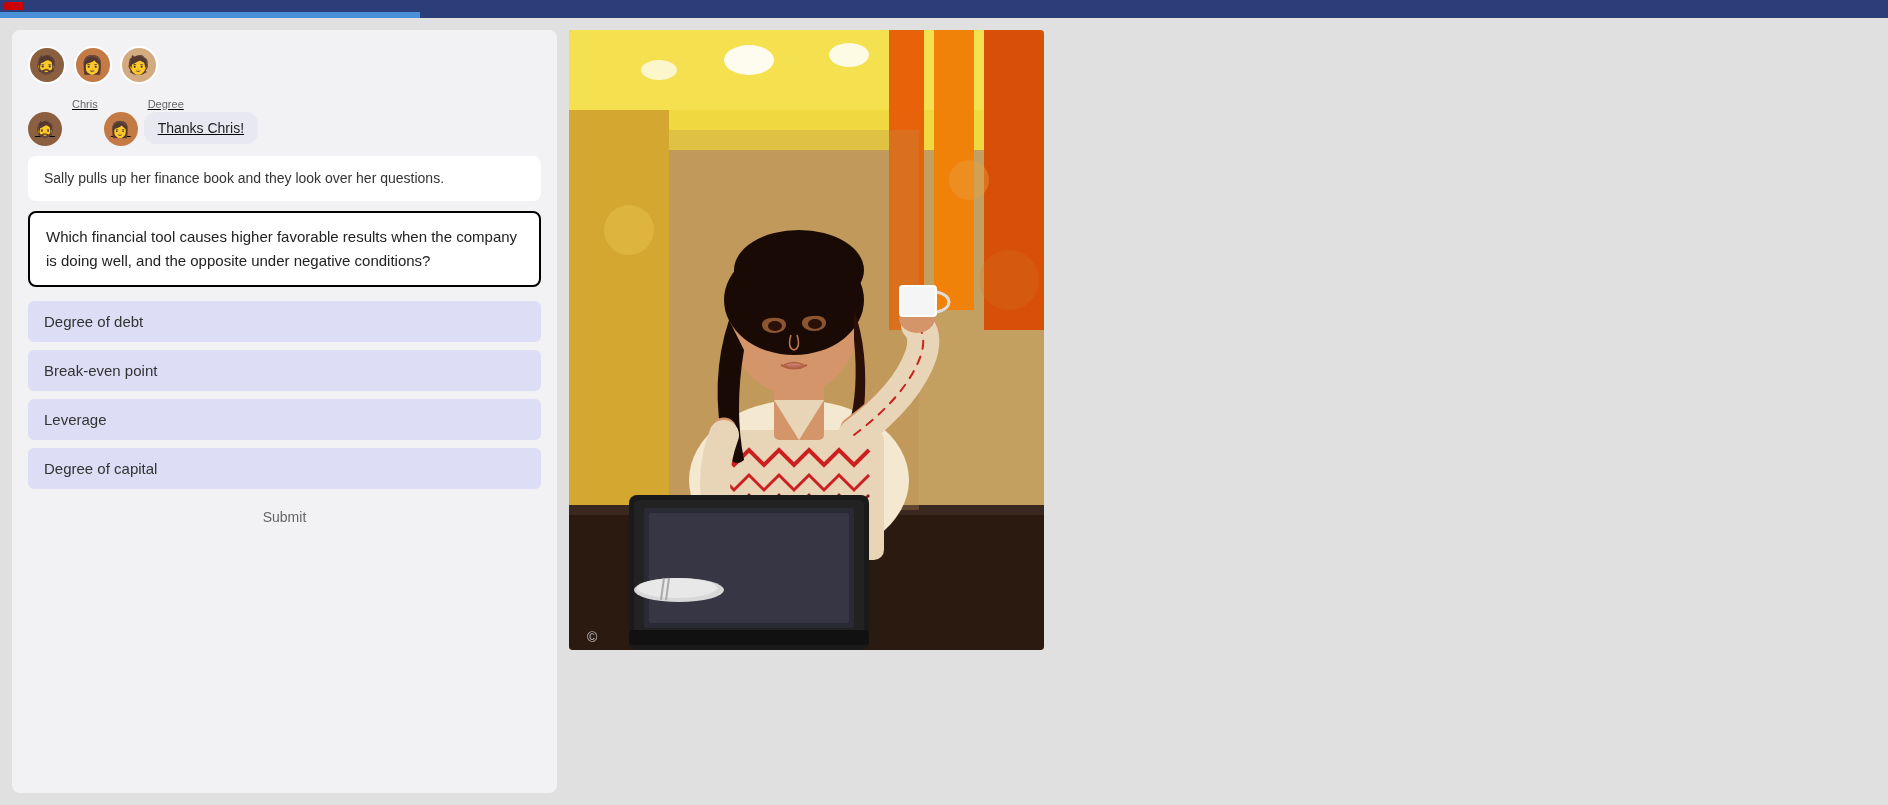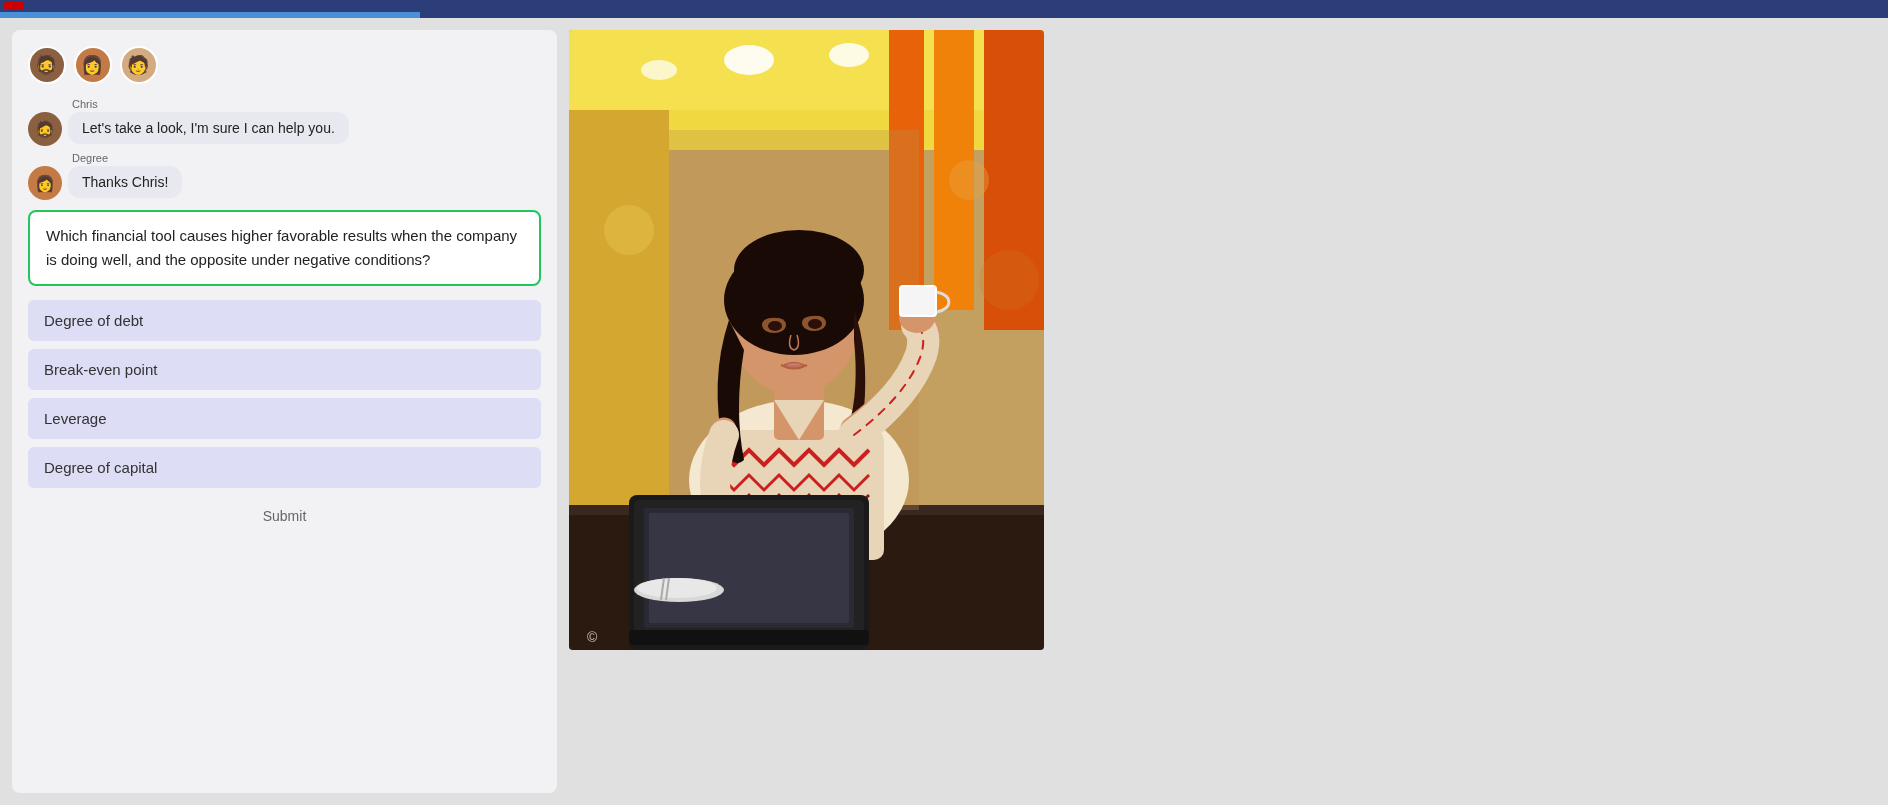--- a/index.html
+++ b/index.html
@@ -77,22 +77,23 @@
       overflow: hidden;
       border: 2px solid #fff;
     }
     .avatar.chris { background: #a0522d; }
     .avatar.sally { background: #d2691e; }
     .avatar.other { background: #bcaaa4; }
 
     
     .chat-area {
       display: flex;
-      flex-direction: column;
+      flex-direction: row;
       gap: 6px;
+      text-decoration: underline;
     }
 
     .chat-message-block {
       display: flex;
       flex-direction: column;
       gap: 2px;
     }
 
     .chat-name {
       font-size: 11px;
@@ -136,21 +137,21 @@
       border-radius: 8px;
       padding: 12px 16px;
       font-size: 14px;
       color: #333;
       line-height: 1.5;
     }
 
     
     .question-box {
       background: #ffffff;
-      border: 2px solid #22c55e;
+      border: 2px solid #000000;
       border-radius: 8px;
       padding: 12px 16px;
       font-size: 15px;
       color: #222;
       line-height: 1.6;
     }
 
     
     .answer-choices {
       display: flex;
@@ -231,34 +232,36 @@
       <div class="avatar sally" style="background:#C47A45;">👩</div>
       <div class="avatar other" style="background:#D4AA80;">🧑</div>
     </div>
 
     <div class="chat-area">
 
       <div class="chat-message-block">
         <div class="chat-name">Chris</div>
         <div class="chat-row">
           <div class="small-avatar" style="background:#8B6040; border-radius:50%; width:34px; height:34px;">🧔</div>
-          <div class="chat-bubble">Let's take a look, I'm sure I can help you.</div>
         </div>
       </div>
 
       <div class="chat-message-block">
         <div class="chat-name">Degree</div>
         <div class="chat-row">
           <div class="small-avatar" style="background:#C47A45; border-radius:50%;">👩</div>
           <div class="chat-bubble sally-bubble">Thanks Chris!</div>
         </div>
       </div>
 
     </div>
 
+    <div class="narrative-box">
+      <span>Sally pulls up her finance book and they look over her questions.</span>
+    </div>
 
     <div class="question-box">
       <span>Which financial tool causes higher favorable results when the company is doing well, and the opposite under negative conditions?</span>
     </div>
 
     <div class="answer-choices">
       <button class="answer-choice">
         <span>Degree of debt</span>
       </button>
       <button class="answer-choice">

